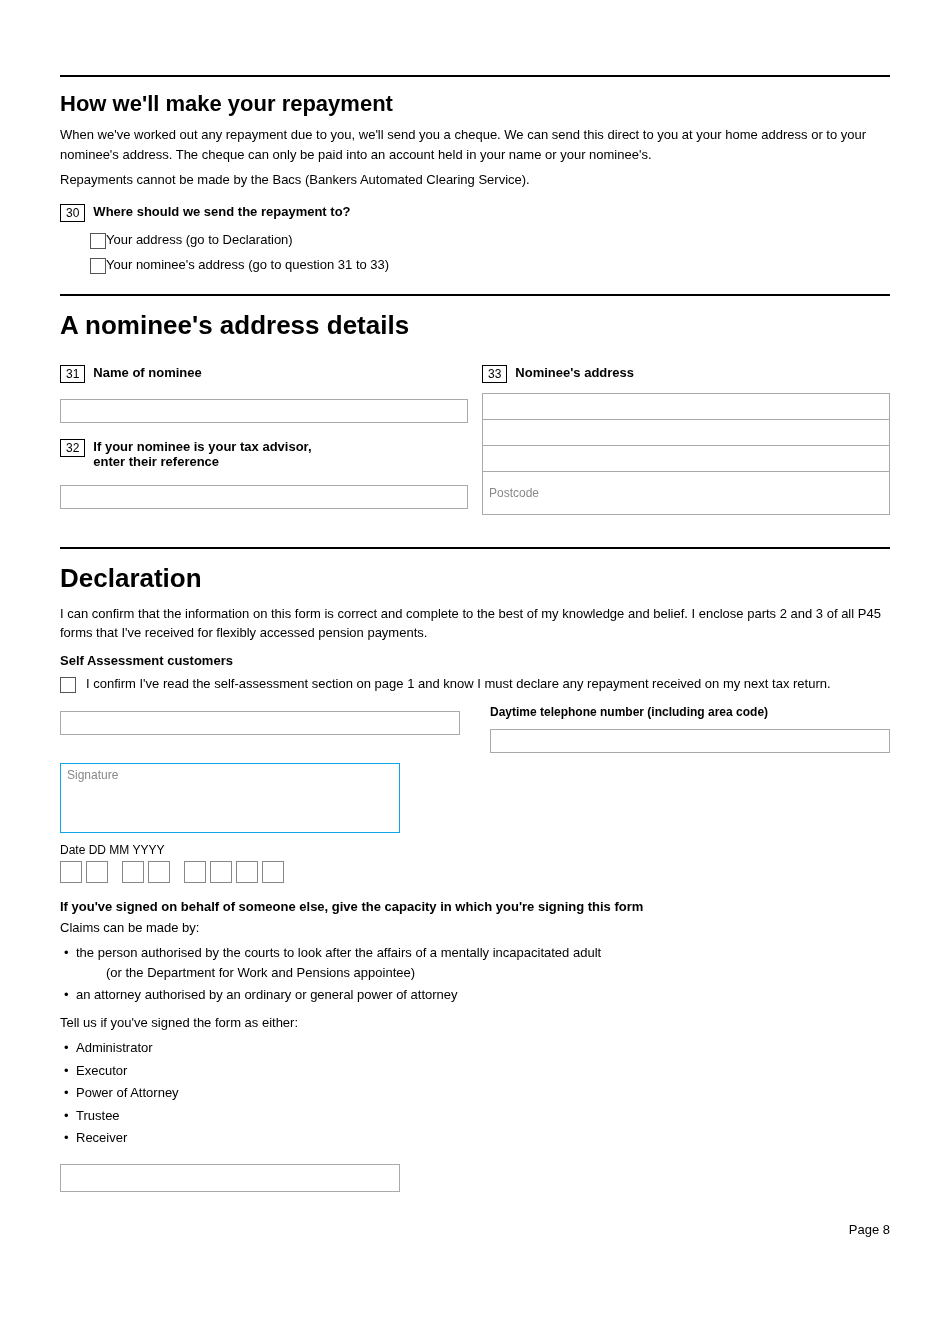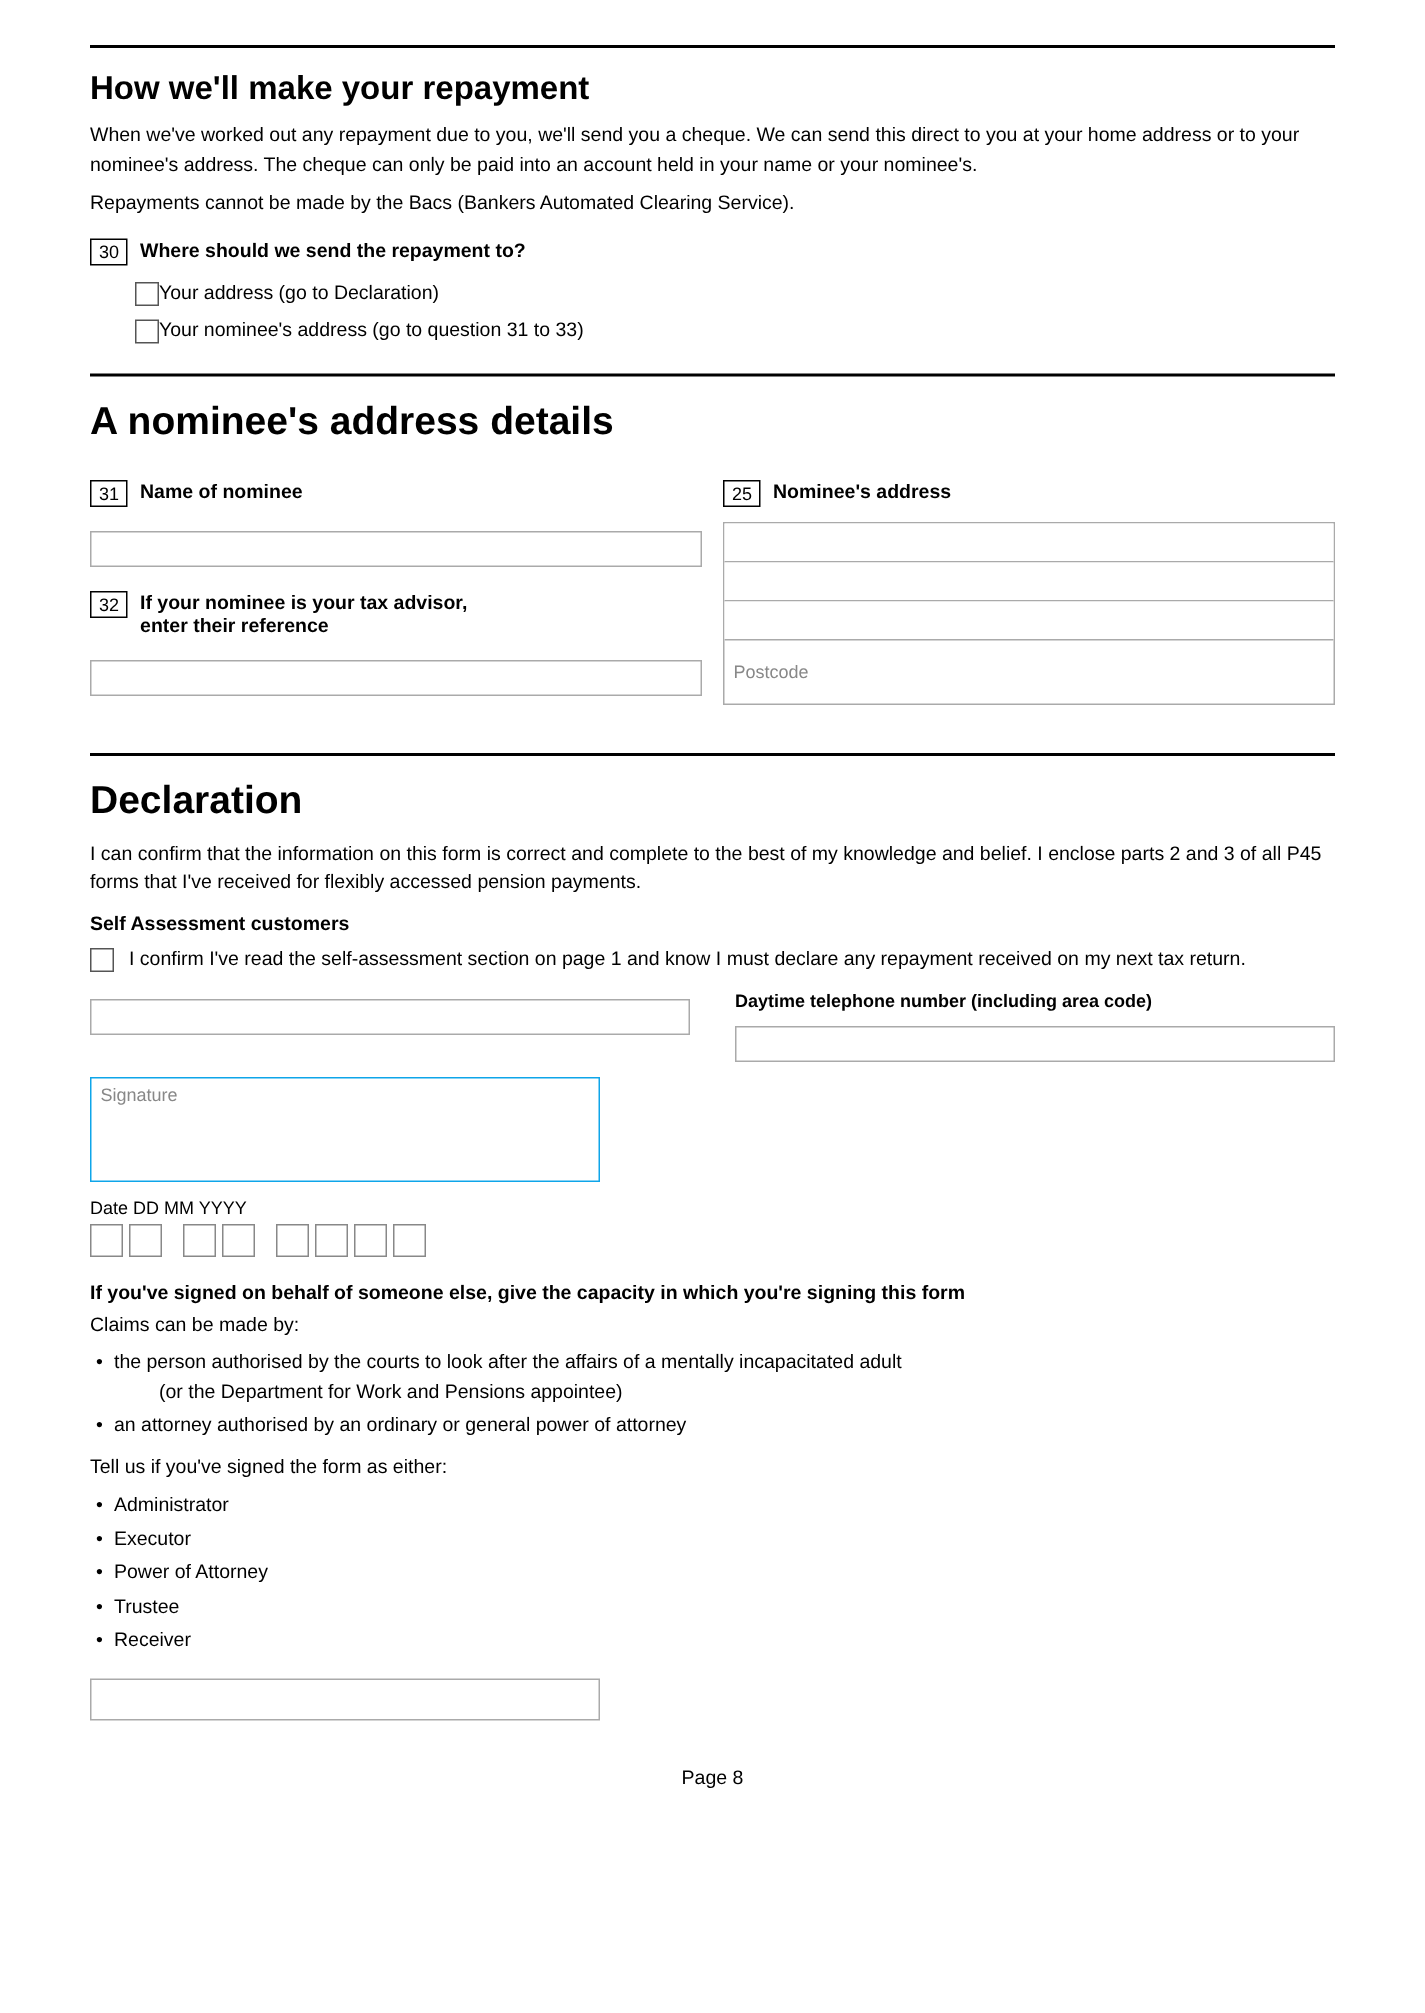--- a/index.html
+++ b/index.html
@@ -10,20 +10,21 @@
       color: #000;
       width: 950px;
       min-height: 1342px;
       padding: 30px 60px 50px 60px;
     }
 
     .section {
       border-top: 2px solid #000;
       padding-top: 14px;
       margin-bottom: 0;
+      margin-top: 45px;
     }
 
     .section-title {
       font-size: 22px;
       font-weight: bold;
       margin-bottom: 8px;
     }
 
     .section-title-large {
       font-size: 26px;
@@ -188,21 +189,21 @@
     }
 
     .capacity-input {
       border: 1px solid #aaa;
       height: 28px;
       width: 340px;
       margin-top: 8px;
     }
 
     .page-number {
-      text-align: center;
+      text-align: right;
       margin-top: 30px;
       font-size: 13px;
     }
 
     .nominee-q-row {
       display: flex;
       gap: 14px;
     }
 
     .nominee-q-col {
@@ -283,21 +284,21 @@
             <span>enter their reference</span>
           </span>
         </div>
         <input class="text-input" type="text" style="">
       </div>
     </div>
 
     <div class="nominee-q-col">
       <div class="question-block">
         <div class="question-label">
-          <span class="q-number">25</span>
+          <span class="q-number">33</span>
           <span>Nominee's address</span>
         </div>
         <div class="nominee-address-wrapper">
           <input type="text" class="nominee-address-line" style="border-top: none; border-right: none; border-left: none; border-image: initial; border-bottom: 1px solid rgb(170, 170, 170); outline: none; padding: 0px 4px;">
           <input type="text" class="nominee-address-line" style="border-top: none; border-right: none; border-left: none; border-image: initial; border-bottom: 1px solid rgb(170, 170, 170); outline: none; padding: 0px 4px;">
           <input type="text" class="nominee-address-line" style="border-top: none; border-right: none; border-left: none; border-image: initial; border-bottom: 1px solid rgb(170, 170, 170); outline: none; padding: 0px 4px;">
           <div class="postcode-row">
             <span class="postcode-text">Postcode</span>
           </div>
         </div>

